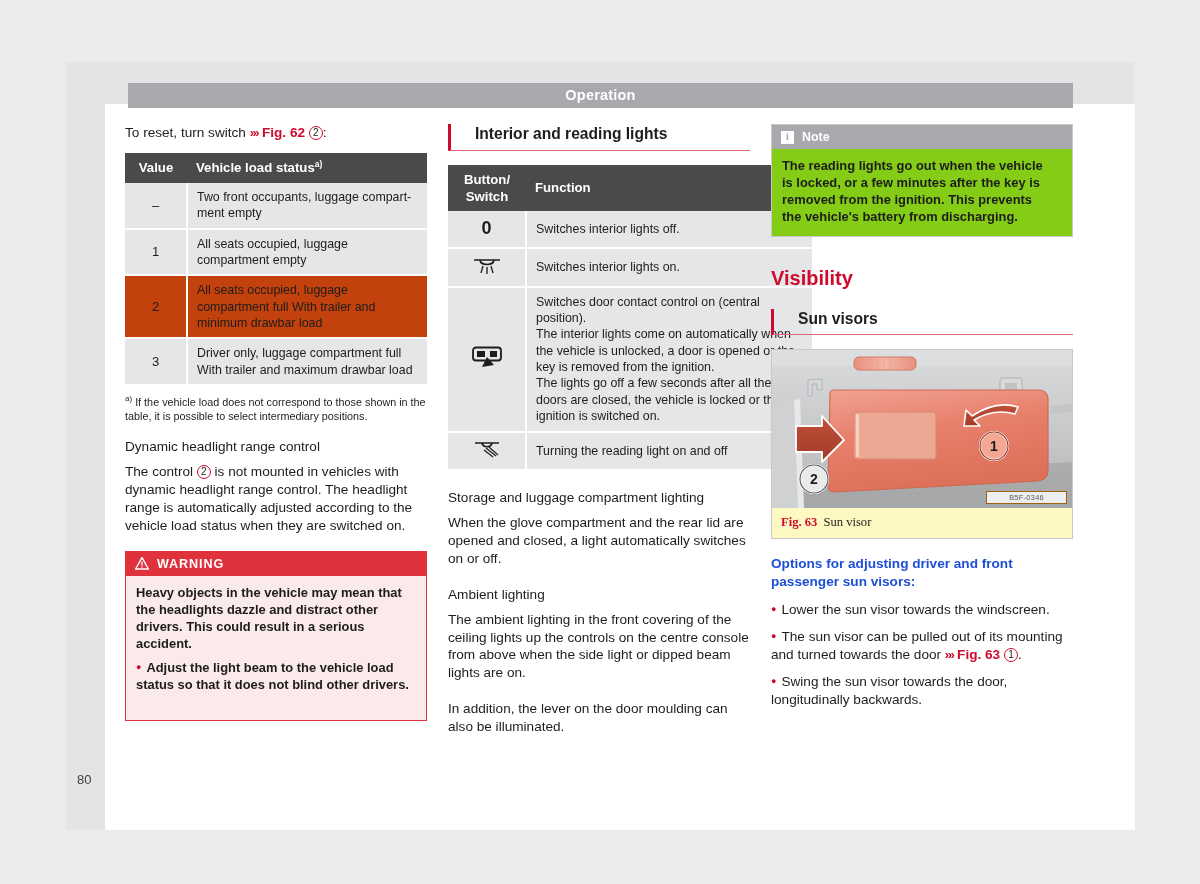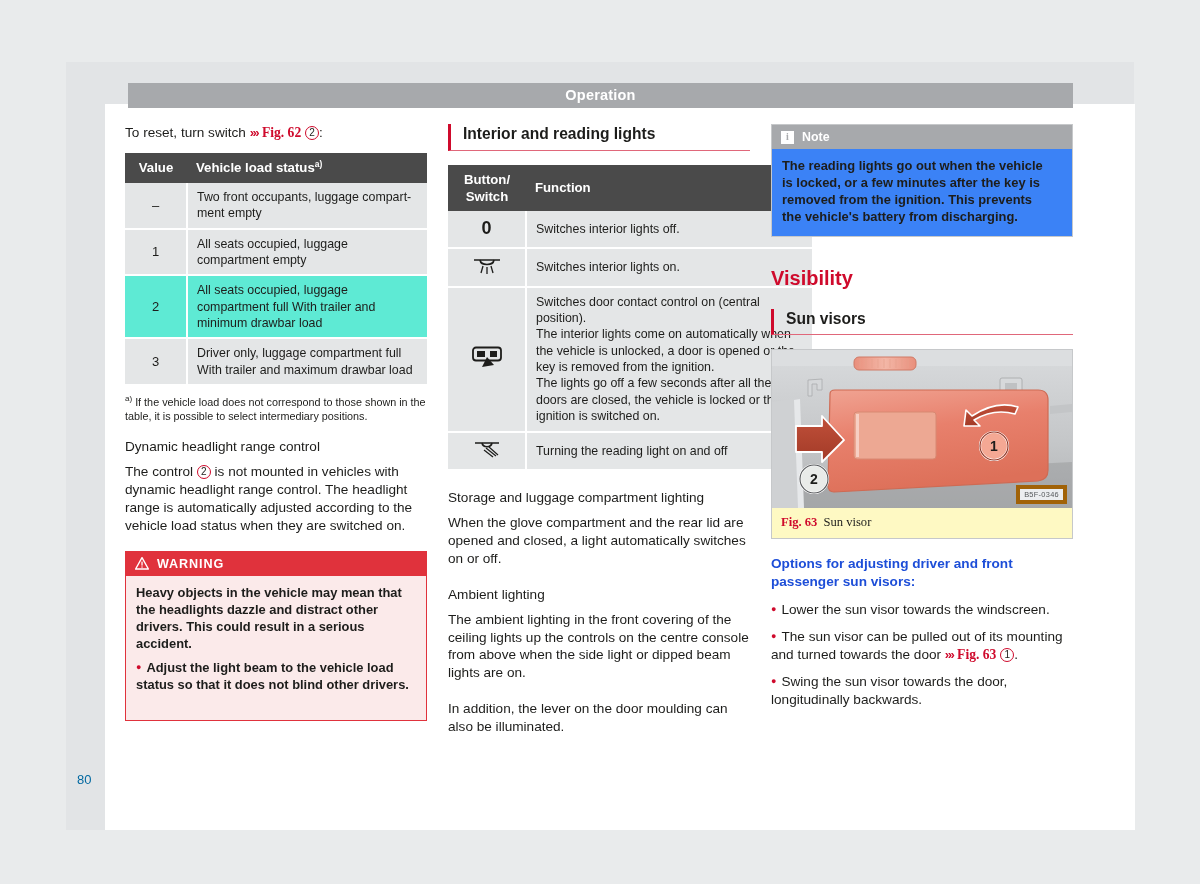--- a/index.html
+++ b/index.html
@@ -35,39 +35,39 @@
     font-size: 14.5px;
     font-weight: 700;
     display: flex; align-items: center; justify-content: center;
     letter-spacing: .2px;
   }
 
   .page-number {
     position: absolute;
     left: 77px; top: 771px;
     font-size: 13px;
-    color: #0369a1;
+    color: #404040;
   }
 
   
   .col { position: absolute; top: 124px; width: 302px; }
   .col1 { left: 125px; }
   .col2 { left: 448px; }
   .col3 { left: 771px; }
 
   p, li, td, th, div { line-height: 1.32; }
 
   .body-text {
     font-size: 13.6px;
     color: #1d1d1b;
     margin-bottom: 9px;
   }
   .lead-line { font-size: 13.6px; color: #1d1d1b; margin-bottom: 11px; }
 
-  .red { color: #cf0a2c; font-weight: 700; font-family: Liberation Serif, serif; }
+  .red { color: #cf0a2c; font-weight: 700; }
   .chev { color: #cf0a2c; font-weight: 700; letter-spacing: -1.5px; font-size: 13px;}
 
   .circnum {
     display: inline-block;
     width: 14px; height: 14px;
     border: 1.3px solid #cf0a2c;
     border-radius: 50%;
     color: #1d1d1b;
     font-size: 10px;
     line-height: 12px;
@@ -92,21 +92,21 @@
   td {
     font-size: 12.4px;
     color: #1d1d1b;
     padding: 6px 9px;
     vertical-align: middle;
     border-bottom: 2px solid #ffffff;
     border-right: 2px solid #ffffff;
   }
   td:last-child { border-right: none; }
   tr.odd td { background: #e4e6e7; }
-  tr.even td { background: #5eead4; }
+  tr.even td { background: #c2410c; }
   td.val { text-align: center; width: 62px; font-size: 13px; }
 
   .footnote {
     font-size: 10.8px;
     color: #1d1d1b;
     margin-top: 8px;
     line-height: 1.35;
   }
   .footnote sup { font-size: 8px; }
 
@@ -149,21 +149,21 @@
     vertical-align: 2px;
   }
 
   
   .secthead-red {
     font-size: 15.6px;
     font-weight: 700;
     color: #1d1d1b;
     border-bottom: 1.4px solid #e0677a;
     border-left: 3px solid #cf0a2c;
-    padding: 0 0 5px 12px;
+    padding: 0 0 5px 24px;
     margin-bottom: 14px;
   }
   .chapter-red {
     color: #cf0a2c;
     font-size: 20px;
     font-weight: 700;
     margin: 28px 0 18px 0;
   }
 
   
@@ -180,21 +180,21 @@
     display: inline-block;
     width: 13px; height: 13px;
     border: 1.5px solid #ffffff;
     color: #a7a9ac;
     background: #ffffff;
     font-size: 10px; font-weight: 700;
     line-height: 10px; text-align: center;
     font-family: "Liberation Serif", serif;
   }
   .note-body {
-    background: #3b82f6;
+    background: #84cc16;
     padding: 8px 24px 10px 10px;
     font-size: 12.9px;
     font-weight: 700;
     color: #1d1d1b;
   }
 
   
   .figure { width: 302px; border: 1px solid #c6c8ca; background: #fff; }
   .figure-img { position: relative; width: 100%; height: 158px; overflow: hidden; background: #d8dadc;}
   .figcap {
@@ -203,25 +203,25 @@
     color: #1d1d1b;
     background: #fef9c3;
     font-family: Liberation Serif, serif;
   }
   .figcap .fignum { color: #cf0a2c; font-weight: 700; margin-right: 6px; }
 
   .codelabel {
     position: absolute;
     right: 5px; bottom: 4px;
     background: #eceef0;
-    border: 4px solid #a16207;
+    border: 1px solid #a16207;
     color: #55585a;
     font-size: 7.4px;
     letter-spacing: .3px;
-    padding: 1px 4px;
+    padding: 1px 22px;
     font-family: "Liberation Sans", sans-serif;
   }
 
   .bullets p { margin-bottom: 9px; font-size: 13.6px; color: #1d1d1b; }
   .bullets p:last-child { margin-bottom: 0; }
 
   .opt-head { font-size: 13.6px; font-weight: 700; color:#1d4ed8; margin-bottom: 10px; }
 
   
   td.icon-cell { text-align: center; width: 78px; }

